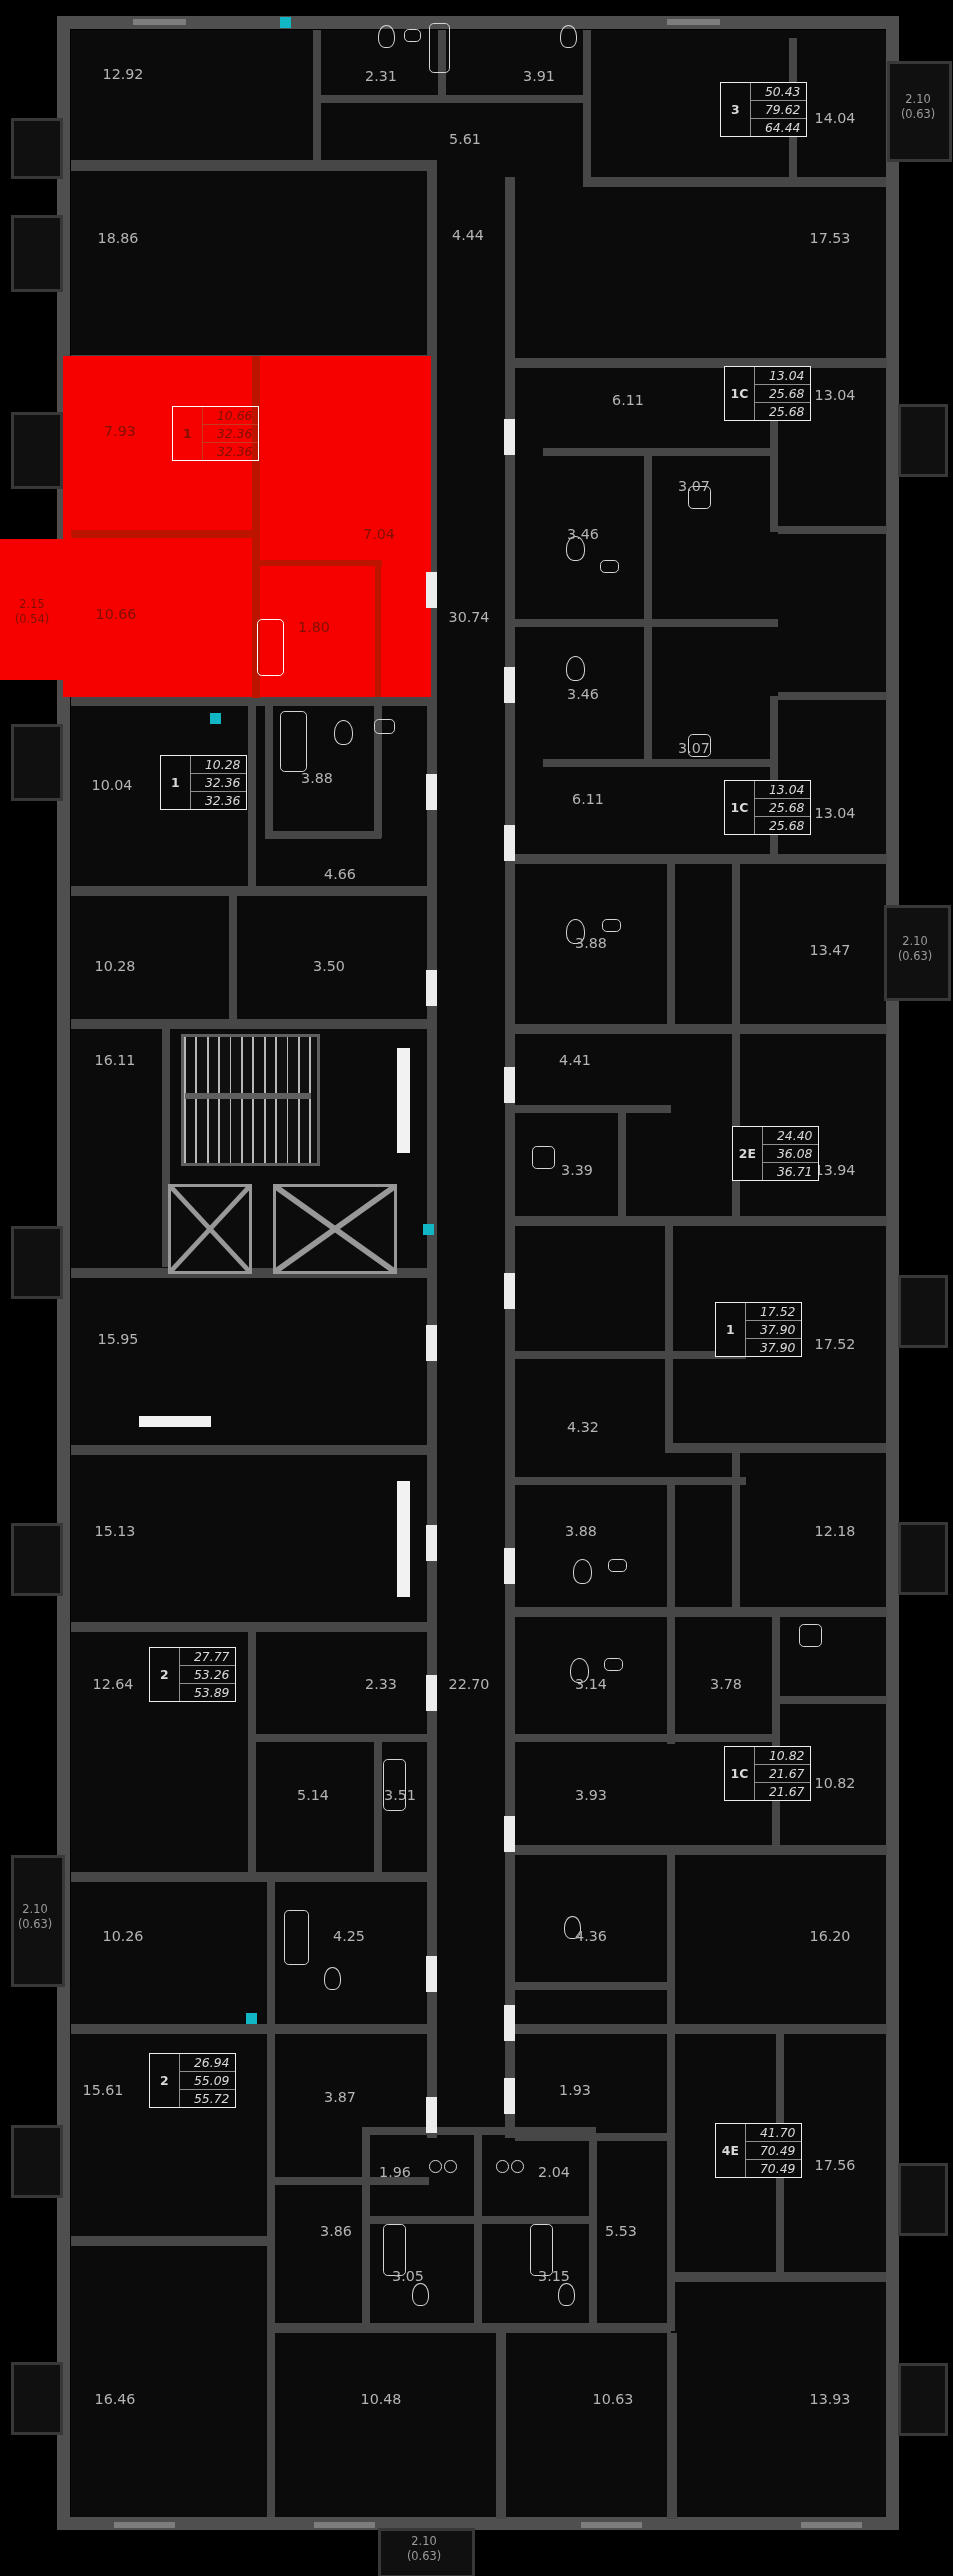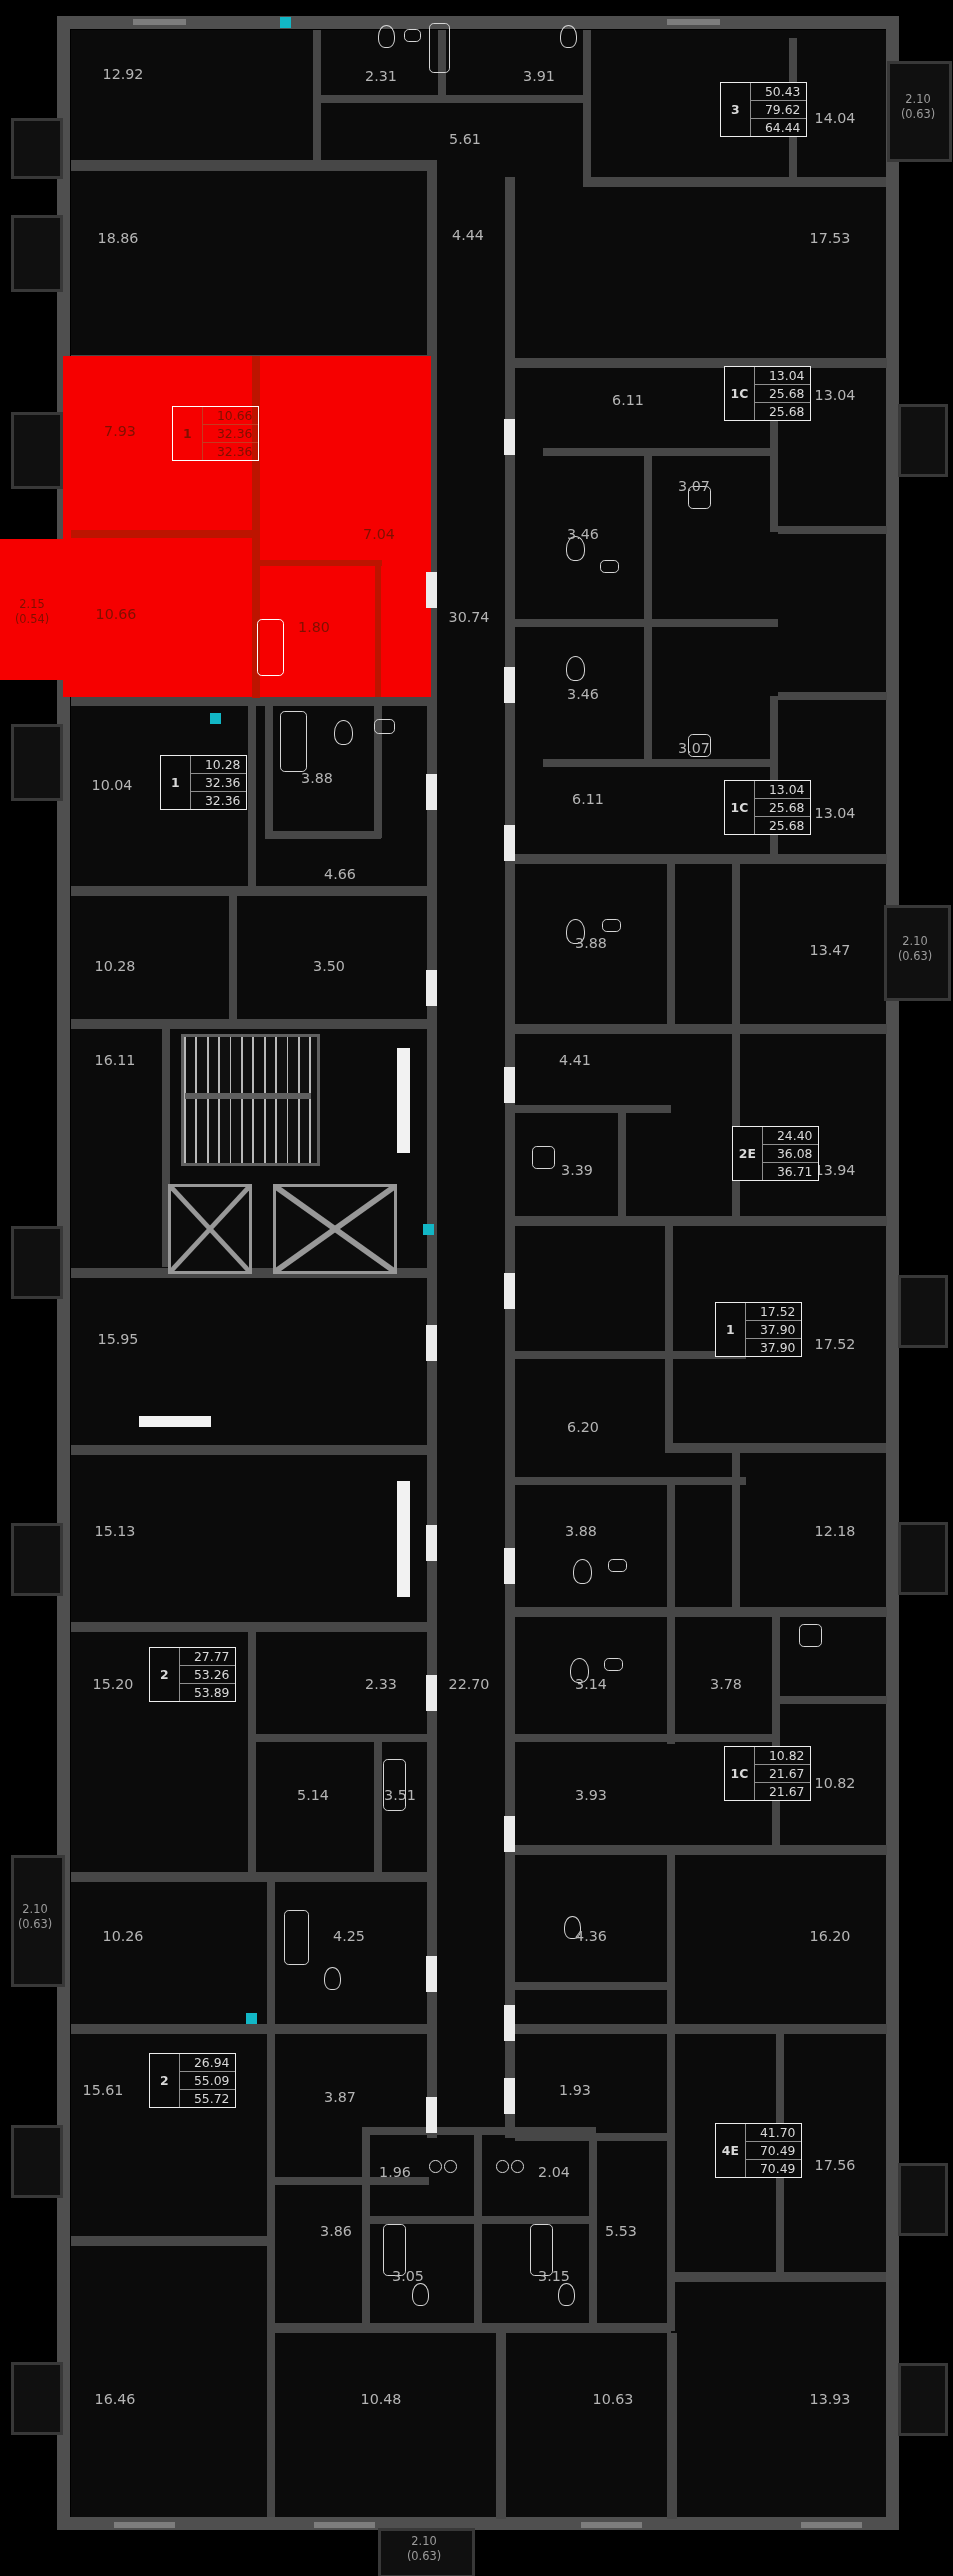--- a/index.html
+++ b/index.html
@@ -8,21 +8,21 @@
   .wall{position:absolute;background:#474747;}
   .owall{position:absolute;background:#4f4f4f;}
   .rwall{position:absolute;background:#bd1400;}
   .red-area{position:absolute;background:#f60000;}
   .rl{position:absolute;transform:translate(-50%,-50%);color:#b5b5b5;font-size:14.3px;white-space:nowrap;}
   .rl.red{color:#7f1000;}
   .bal-label{position:absolute;transform:translate(-50%,-50%);color:#9c9c9c;font-size:11.4px;text-align:center;line-height:1.3;}
   .bal-label.red{color:#7f1000;}
   .infobox{position:absolute;display:flex;background:#0a0a0a;border:1.9px solid #ededed;color:#d9d9d9;font-size:12.4px;z-index:6;}
   .infobox .type{display:flex;align-items:center;justify-content:center;min-width:23px;border-right:1px solid #8f8f8f;font-weight:bold;padding:0 2.9px;}
-  .infobox .vals{display:flex;flex-direction:column;}
+  .infobox .vals{display:flex;flex-direction:column;font-style:italic;}
   .infobox .vals > div{padding:1px 5.7px;text-align:right;min-width:44px;border-bottom:1px solid #8f8f8f;}
   .infobox .vals > div:last-child{border-bottom:none;}
   .infobox.red{background:transparent;border-color:#ffffff;color:#7f1000;}
   .infobox.red .type{border-right-color:#c53a20;}
   .infobox.red .vals > div{border-bottom-color:#c53a20;}
   .door{position:absolute;background:#ececec;z-index:4;}
   .slab{position:absolute;background:#f2f2f2;z-index:4;}
   .win{position:absolute;background:#7d7d7d;z-index:4;}
   .winbox{position:absolute;background:#101010;border:3.8px solid #383838;}
   .fix{position:absolute;border:1.9px solid #d4d4d4;border-radius:4.8px;background:transparent;z-index:5;}
@@ -257,26 +257,26 @@
   <div class="rl lbl" style="left:329px;top:966px">3.50</div>
   <div class="rl lbl" style="left:591px;top:943px">3.88</div>
   <div class="rl lbl" style="left:830px;top:950px">13.47</div>
   <div class="rl lbl" style="left:115px;top:966px">10.28</div>
   <div class="rl lbl" style="left:115px;top:1060px">16.11</div>
   <div class="rl lbl" style="left:575px;top:1060px">4.41</div>
   <div class="rl lbl" style="left:577px;top:1170px">3.39</div>
   <div class="rl lbl" style="left:835px;top:1170px">13.94</div>
   <div class="rl lbl" style="left:835px;top:1344px">17.52</div>
   <div class="rl lbl" style="left:118px;top:1339px">15.95</div>
-  <div class="rl lbl" style="left:583px;top:1427px">6.20</div>
+  <div class="rl lbl" style="left:583px;top:1427px">4.32</div>
   <div class="rl lbl" style="left:115px;top:1531px">15.13</div>
   <div class="rl lbl" style="left:581px;top:1531px">3.88</div>
   <div class="rl lbl" style="left:835px;top:1531px">12.18</div>
   <div class="rl lbl" style="left:469px;top:1684px">22.70</div>
-  <div class="rl lbl" style="left:113px;top:1684px">15.20</div>
+  <div class="rl lbl" style="left:113px;top:1684px">12.64</div>
   <div class="rl lbl" style="left:381px;top:1684px">2.33</div>
   <div class="rl lbl" style="left:591px;top:1684px">3.14</div>
   <div class="rl lbl" style="left:726px;top:1684px">3.78</div>
   <div class="rl lbl" style="left:835px;top:1783px">10.82</div>
   <div class="rl lbl" style="left:313px;top:1795px">5.14</div>
   <div class="rl lbl" style="left:400px;top:1795px">3.51</div>
   <div class="rl lbl" style="left:591px;top:1795px">3.93</div>
   <div class="rl lbl" style="left:123px;top:1936px">10.26</div>
   <div class="rl lbl" style="left:349px;top:1936px">4.25</div>
   <div class="rl lbl" style="left:591px;top:1936px">4.36</div>

